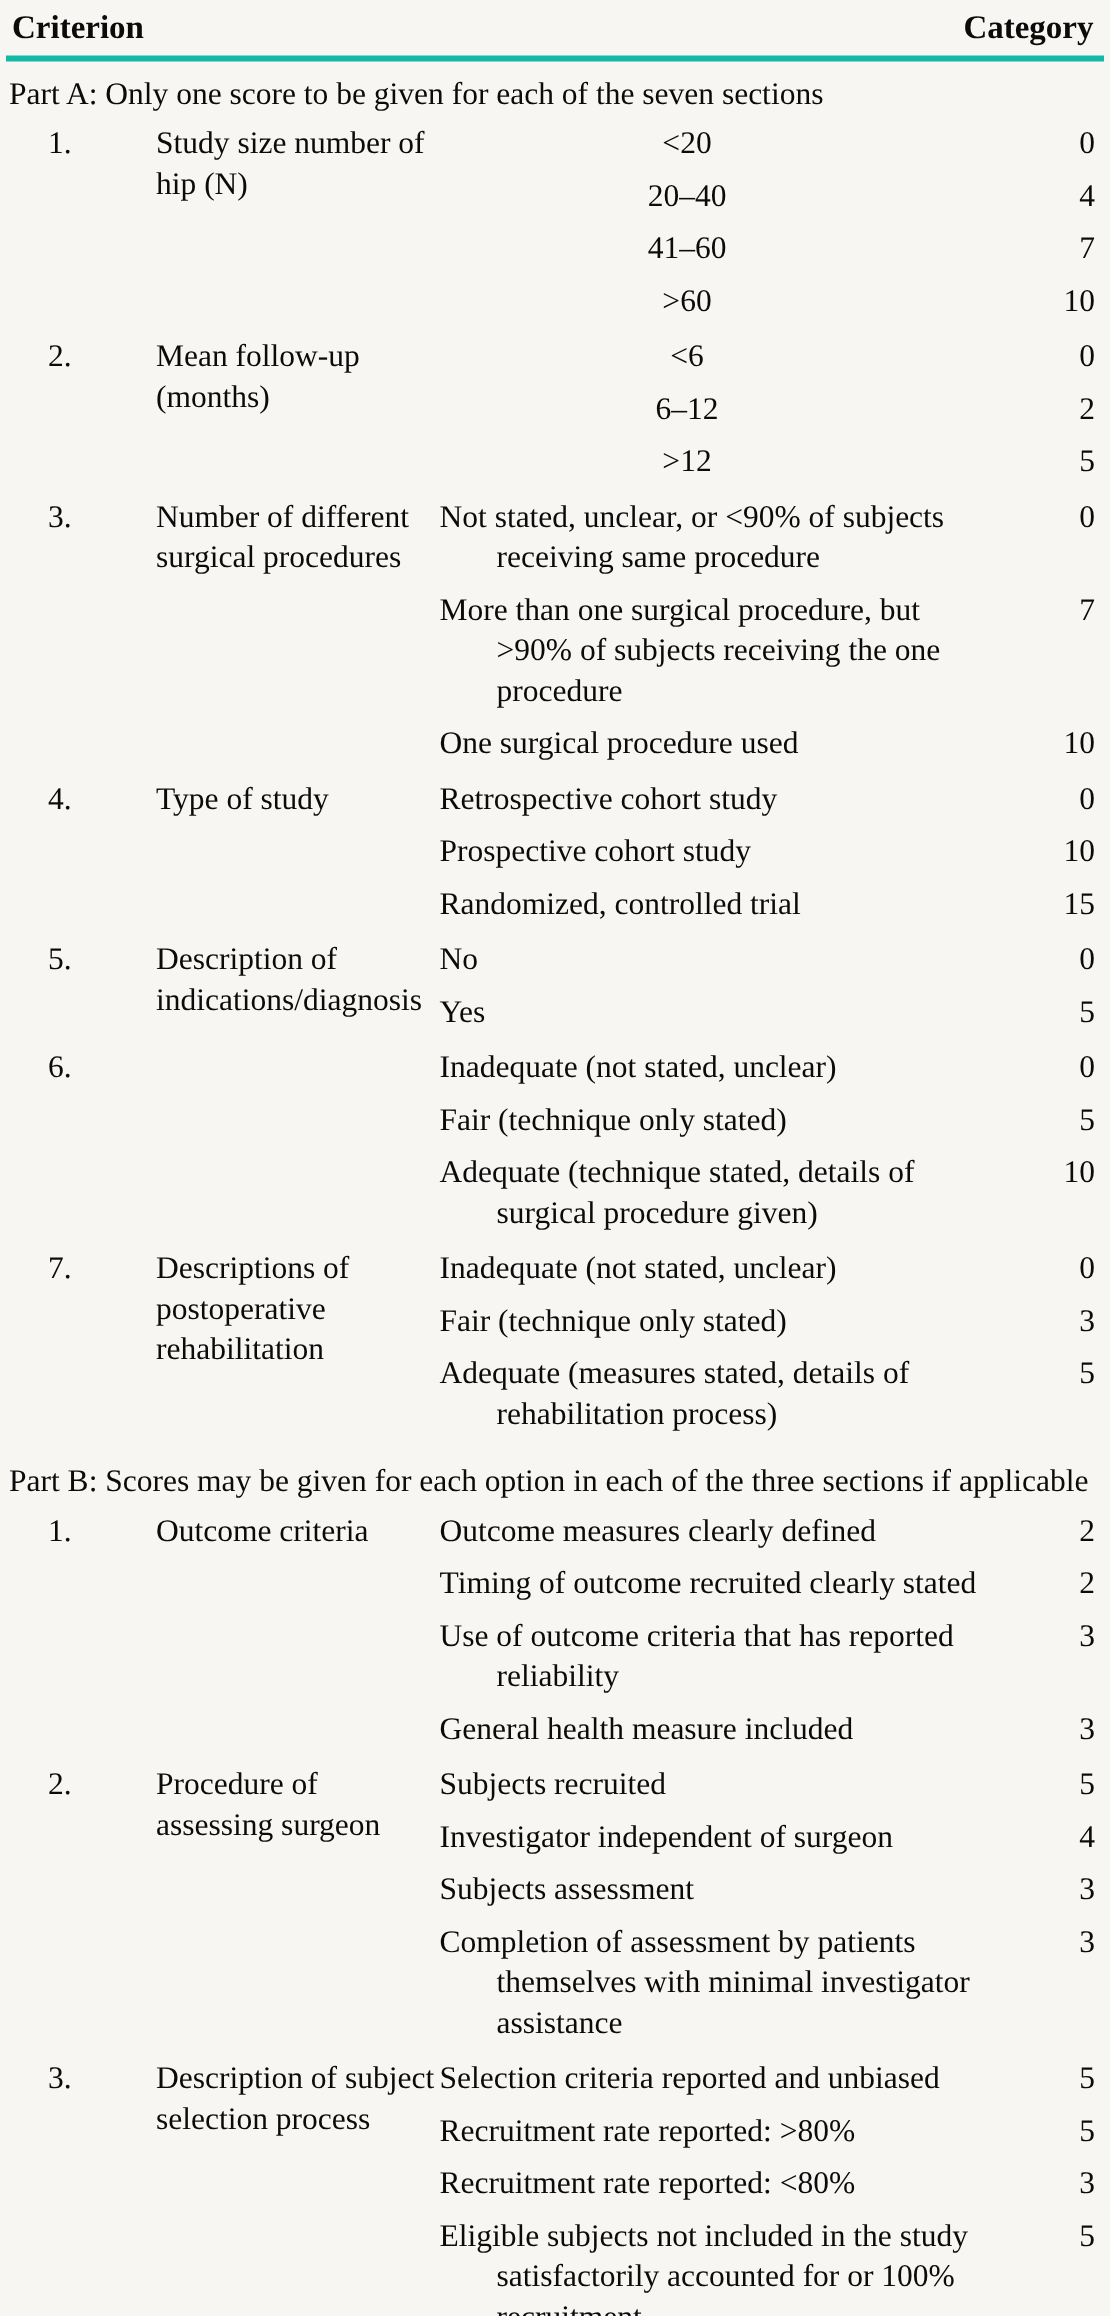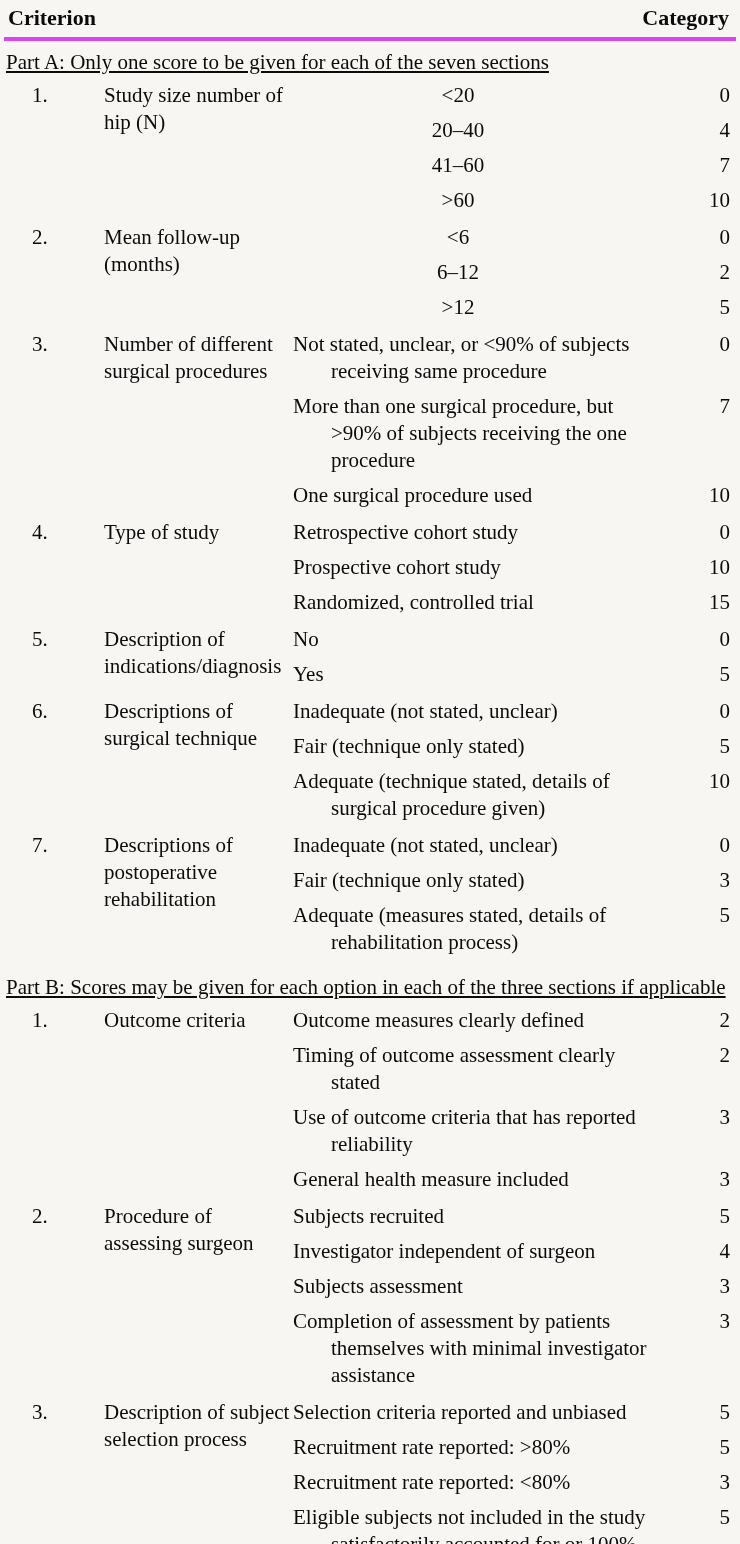--- a/index.html
+++ b/index.html
@@ -18,32 +18,31 @@
     line-height: 27px;
     padding: 2px 4px 6px 4px;
   }
 
   
   .thead {
     display: flex;
     font-weight: bold;
     font-size: 22px;
     padding: 2px 0 6px 0;
-    border-bottom: 4px solid #d946ef;
+    border-bottom: 4px solid #14b8a6;
   }
   .th-criterion { width: 291px; padding-left: 4px; }
   .th-category  { width: 360px; text-align: right; padding-left: 70px; }
 
   
   .part-label {
     padding: 8px 0 6px 0;
     padding-left: 56px;
     text-indent: -56px;
     margin-left: 2px;
-    text-decoration: underline;
   }
 
   
   .item {
     display: flex;
     align-items: flex-start;
     margin-bottom: 2px;
   }
   .crit {
     width: 289px;
@@ -195,21 +194,20 @@
           </div>
           <div class="cat-row">
             <div class="cat-text">Yes</div>
             <div class="score">5</div>
           </div>
         </div>
       </div>
       <div class="item">
         <div class="crit">
           <div class="num">6.</div>
-          <div class="crit-text">Descriptions of surgical technique</div>
         </div>
         <div class="cats">
           <div class="cat-row">
             <div class="cat-text">Inadequate (not stated, unclear)</div>
             <div class="score">0</div>
           </div>
           <div class="cat-row">
             <div class="cat-text">Fair (technique only stated)</div>
             <div class="score">5</div>
           </div>
@@ -244,21 +242,21 @@
         <div class="crit">
           <div class="num">1.</div>
           <div class="crit-text">Outcome criteria</div>
         </div>
         <div class="cats">
           <div class="cat-row">
             <div class="cat-text">Outcome measures clearly defined</div>
             <div class="score">2</div>
           </div>
           <div class="cat-row">
-            <div class="cat-text">Timing of outcome assessment clearly stated</div>
+            <div class="cat-text">Timing of outcome recruited clearly stated</div>
             <div class="score">2</div>
           </div>
           <div class="cat-row">
             <div class="cat-text">Use of outcome criteria that has reported reliability</div>
             <div class="score">3</div>
           </div>
           <div class="cat-row">
             <div class="cat-text">General health measure included</div>
             <div class="score">3</div>
           </div>

